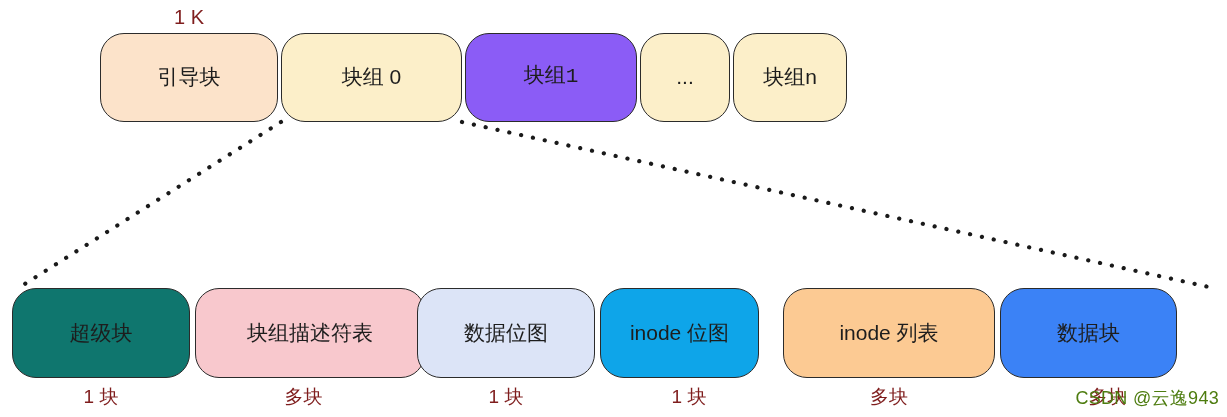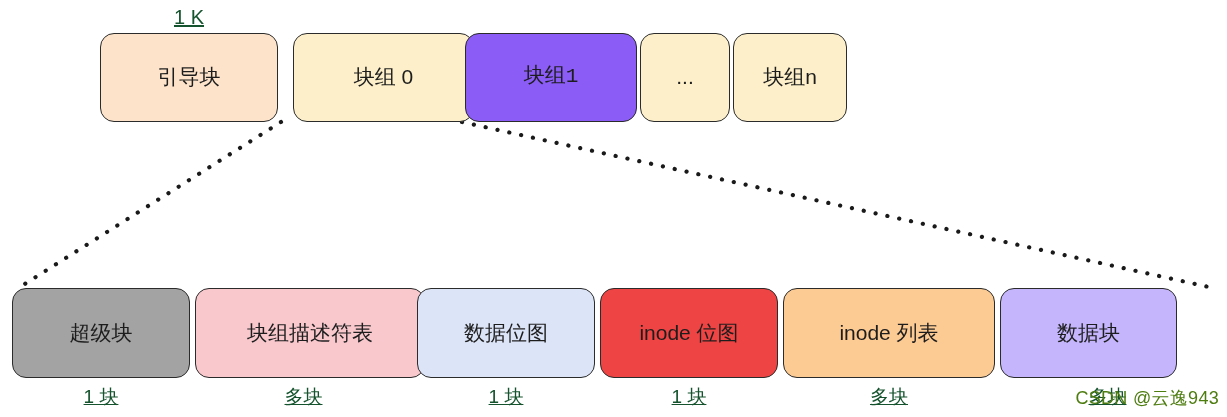--- a/index.html
+++ b/index.html
@@ -26,21 +26,21 @@
     width: 1227px;
     height: 417px;
     pointer-events: none;
   }
 
   
   .node {
     position: absolute;
     box-sizing: border-box;
     border: 1.6px solid #2b2b2b;
-    border-radius: 14px;
+    border-radius: 24px;
     display: flex;
     align-items: center;
     justify-content: center;
     text-align: center;
     color: #1d1d1d;
     line-height: 1.25;
     white-space: nowrap;
   }
 
   
@@ -54,23 +54,22 @@
   .bottom-row .node {
     height: 90px;
     top: 288px;
     font-size: 21px;
   }
 
   
   .caption {
     position: absolute;
     text-align: center;
-    color: #14532d;
+    color: #7f1d1d;
     white-space: nowrap;
-    text-decoration: underline;
   }
   .size-label {
     font-size: 20px;
     top: 6px;
   }
   .block-count {
     font-size: 19px;
     top: 384px;
   }
 
@@ -96,61 +95,61 @@
   </svg>
 
   <div class="caption size-label" style="left: 100px; width: 178px;">1 K</div>
 
   <div class="top-row">
 
     <div class="node" style="left:100px; width:178px; background:#fce3ca;">
       <span>引导块</span>
     </div>
 
-    <div class="node" style="left:281px; width:181px; background:#fcefc9;margin-left:12px;">
+    <div class="node" style="left:281px; width:181px; background:#fcefc9;">
       <span>块组 0</span>
     </div>
 
     <div class="node" style="left:465px; width:172px; background:#8b5cf6;font-family:Liberation Mono, monospace;">
       <span>块组1</span>
     </div>
 
     <div class="node" style="left:640px; width:90px; background:#fcefc9;">
       <span>...</span>
     </div>
 
     <div class="node" style="left:733px; width:114px; background:#fcefc9;">
       <span>块组n</span>
     </div>
 
   </div>
 
   <div class="bottom-row">
 
-    <div class="node" style="left:12px; width:178px; background:#a3a3a3;">
+    <div class="node" style="left:12px; width:178px; background:#0f766e;">
       <span>超级块</span>
     </div>
 
     <div class="node" style="left:195px; width:230px; background:#f8c8cd;">
       <span>块组描述符表</span>
     </div>
 
     <div class="node" style="left:417px; width:178px; background:#dce4f7;">
       <span>数据位图</span>
     </div>
 
-    <div class="node" style="left:600px; width:178px; background:#ef4444;">
+    <div class="node" style="left:600px; width:159px; background:#0ea5e9;">
       <span>inode 位图</span>
     </div>
 
     <div class="node" style="left:783px; width:212px; background:#fcca93;">
       <span>inode 列表</span>
     </div>
 
-    <div class="node" style="left:1000px; width:177px; background:#c4b5fd;">
+    <div class="node" style="left:1000px; width:177px; background:#3b82f6;">
       <span>数据块</span>
     </div>
 
   </div>
 
   <div class="caption block-count" style="left:12px; width:178px;">1 块</div>
 
   <div class="caption block-count" style="left:195px; width:217px;">多块</div>
 
   <div class="caption block-count" style="left:417px; width:178px;">1 块</div>

